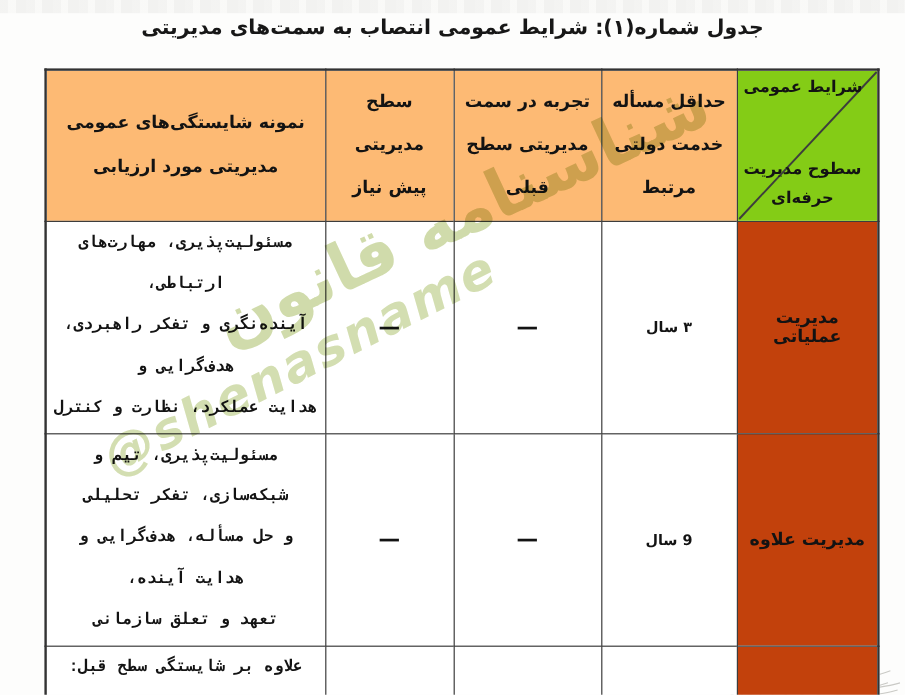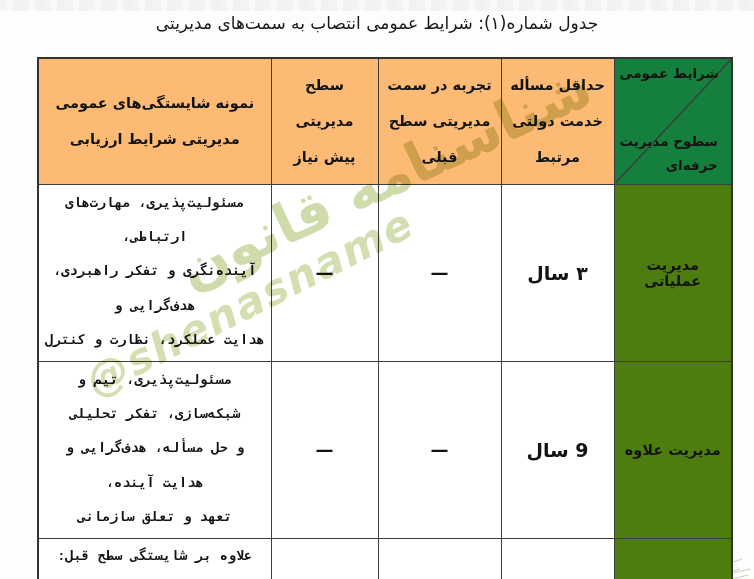--- a/index.html
+++ b/index.html
@@ -13,21 +13,21 @@
     direction:rtl;
   }
   .scan-noise-top {
     position:absolute; top:0; left:0; right:0; height:11px;
     background:repeating-linear-gradient(90deg,#ececea 0 7px,#f6f6f4 7px 13px,#e9e9e7 13px 22px);
     opacity:.55;
   }
   .doc-title {
     position:absolute; top:13px; left:0; right:0;
     text-align:center;
-    font-size:17px; font-weight:normal; color:#171717;
+    font-size:17px; font-weight:bold; color:#171717;
     letter-spacing:.2px;
   }
   .main-table {
     position:absolute; top:57px; left:37px;
     width:694px; height:493px;
     border-collapse:collapse;
     table-layout:fixed;
     z-index:1;
     background:#fff;
   }
@@ -35,34 +35,34 @@
     border:1.6px solid #3d3d3d;
     vertical-align:middle;
     text-align:center;
     color:#131313;
     font-weight:bold;
     padding:2px 3px;
     overflow:hidden;
   }
   .main-table { border:2.4px solid #333; }
   .hdr { background:#fdba74; font-size:14.5px; line-height:2.5; white-space:pre-line; }
-  .rowlabel { background:#4d7c0f; font-size:14.5px; }
+  .rowlabel { background:#c2410c; font-size:14.5px; }
   .comp { font-size:13.5px; line-height:2.55; white-space:pre-line;font-family:Liberation Mono, monospace; }
-  .num { font-size:19px;margin-left:41px; }
+  .num { font-size:12px;margin-left:41px; }
   .dash { font-size:18px; }
   .prereq { font-size:14px; line-height:2.4; white-space:pre-line; }
-  .corner { background:#15803d; position:relative; padding:0; }
+  .corner { background:#84cc16; position:relative; padding:0; }
   .corner svg { position:absolute; inset:0; width:100%; height:100%; }
   .corner-top {
     position:absolute; top:6px; left:5px;
     font-size:13.5px; font-weight:bold; white-space:nowrap;
   }
   .corner-bottom {
     position:absolute; bottom:6px; left:5px;
-    font-size:13.5px; font-weight:bold; text-align:right;
+    font-size:13.5px; font-weight:bold; text-align:center;
     white-space:pre-line; line-height:1.75;
   }
   .watermark { pointer-events:none; }
   .wm-fa {
     position:absolute; left:385px; top:178px;
     transform:translate(-50%,-50%) rotate(-25deg);
     font-size:56px; font-weight:bold; white-space:nowrap;
     color:#c8d59c; opacity:.85; mix-blend-mode:multiply;
     z-index:3; letter-spacing:1px;
   }
@@ -104,21 +104,21 @@
 حرفه‌ای</span>
       </td>
       <td class="hdr">حداقل مسأله
 خدمت دولتی
 مرتبط</td>
       <td class="hdr">تجربه در سمت
 مدیریتی سطح قبلی</td>
       <td class="hdr">سطح مدیریتی
 پیش نیاز</td>
       <td class="hdr">نمونه شایستگی‌های عمومی
-مدیریتی شرایط ارزیابی</td>
+مدیریتی مورد ارزیابی</td>
     </tr>
 
     <tr style="height:105px">
       <td class="rowlabel">مدیریت عملیاتی</td>
       <td class="num">۳ سال</td>
       <td class="dash">—</td>
       <td class="dash">—</td>
       <td class="comp">مسئولیت‌پذیری، مهارت‌های ارتباطی،
 آینده‌نگری و تفکر راهبردی، هدف‌گرایی و
 هدایت عملکرد، نظارت و کنترل</td>

